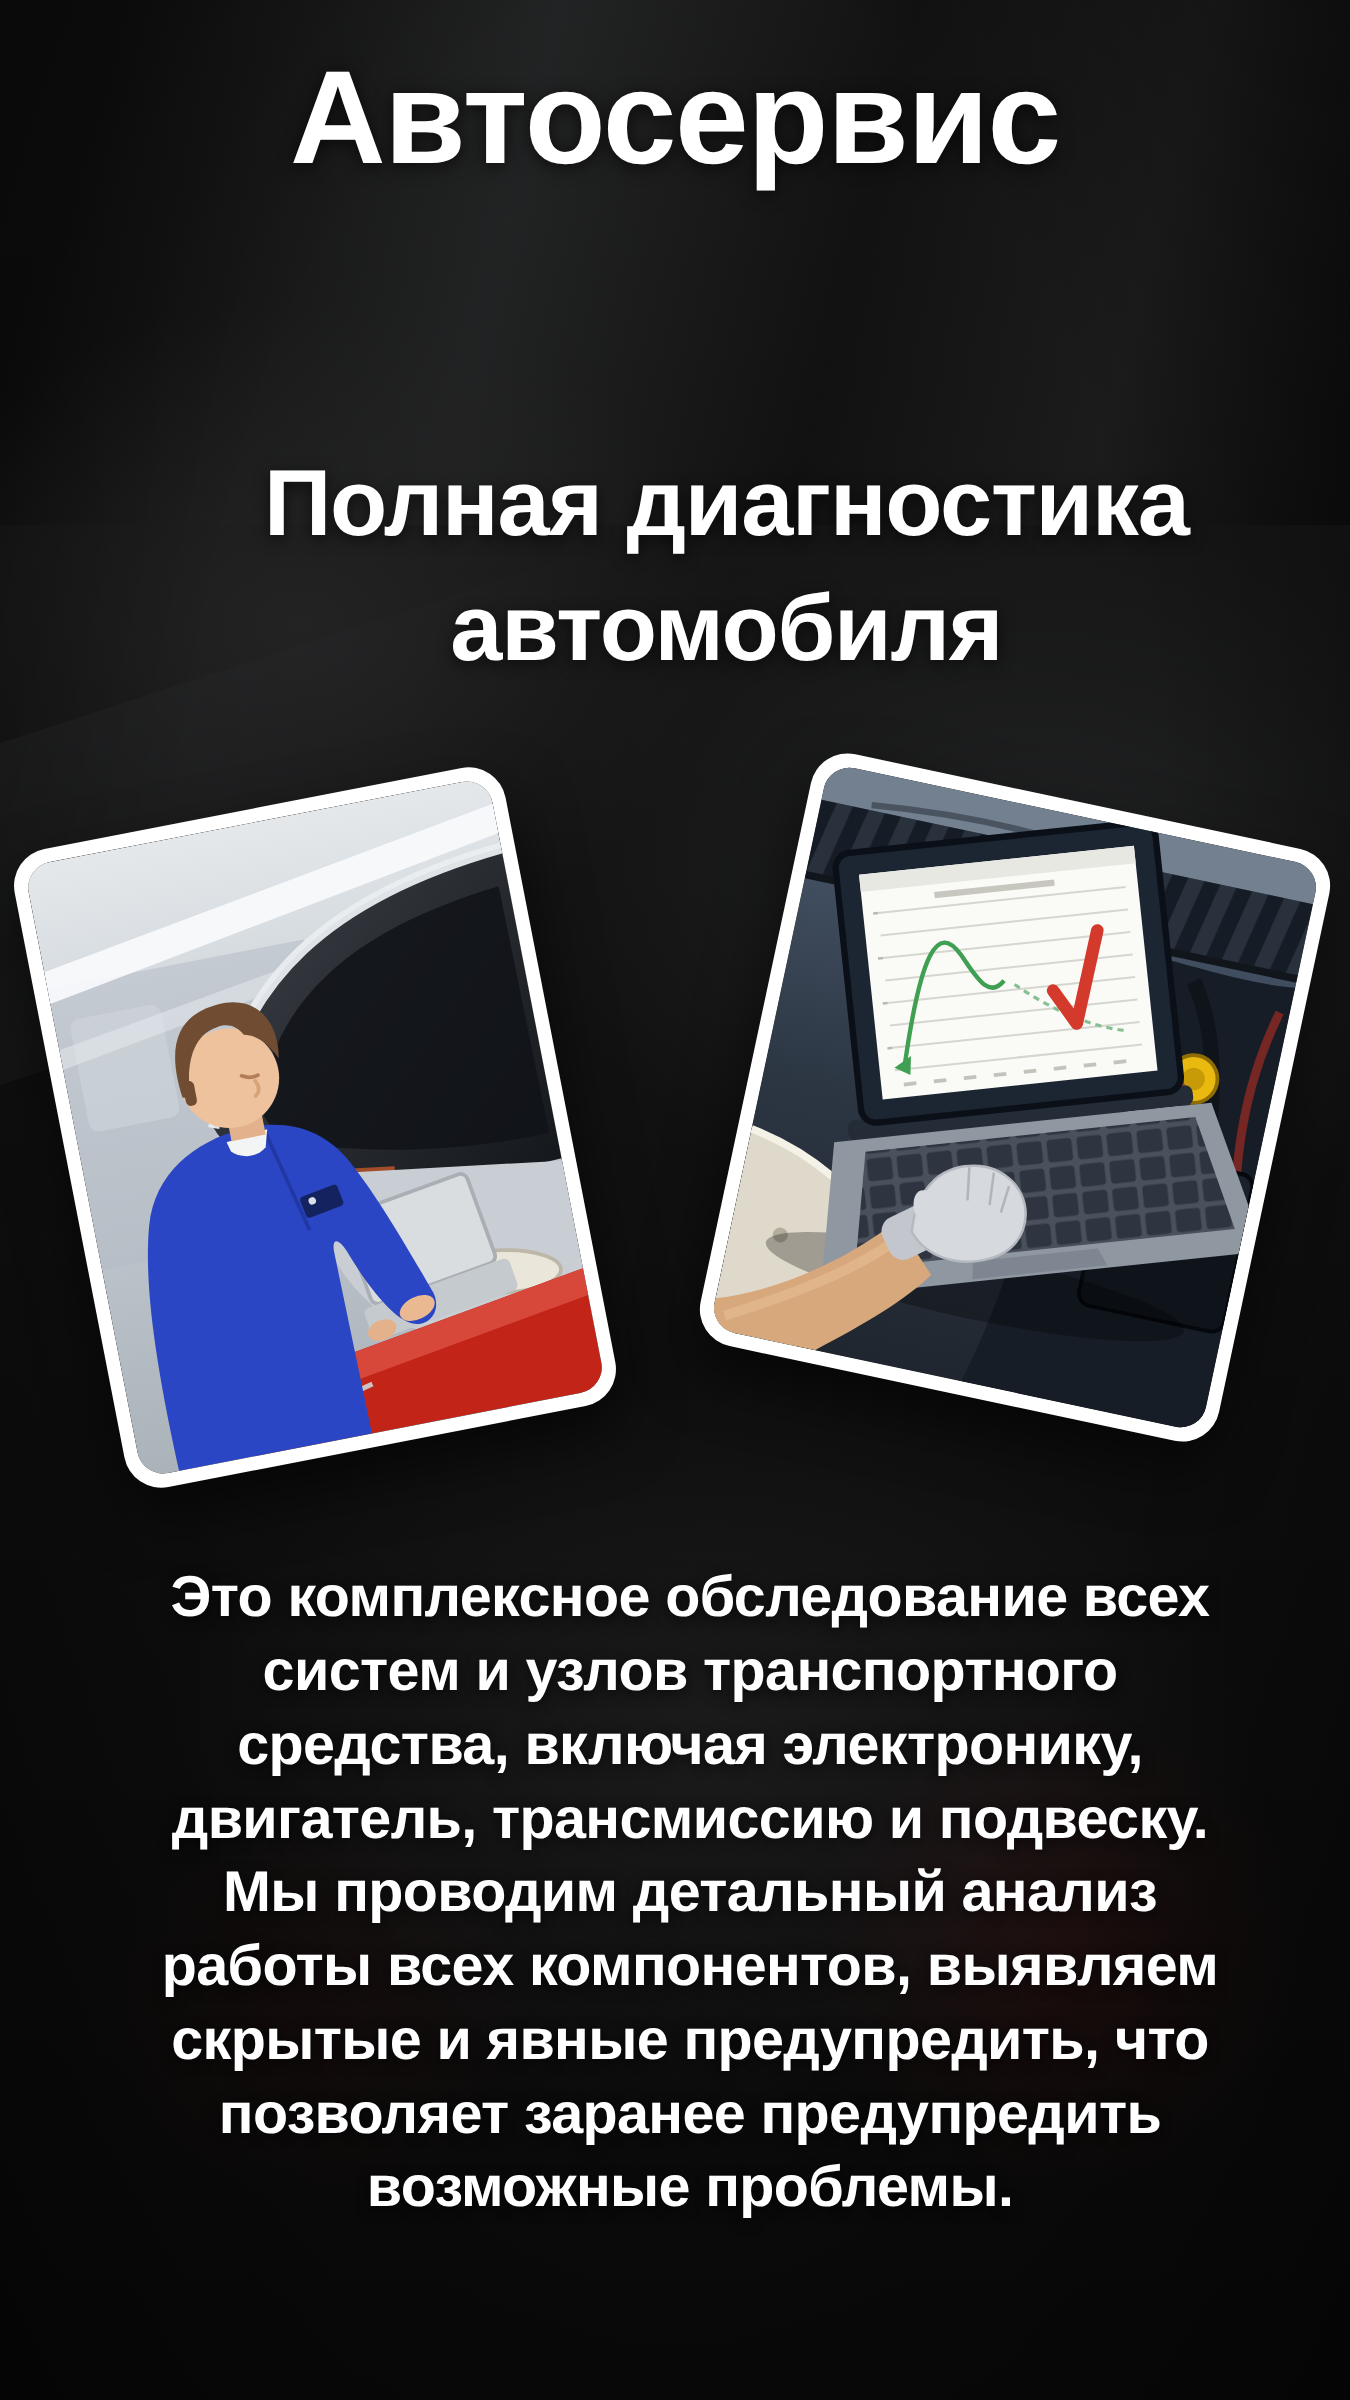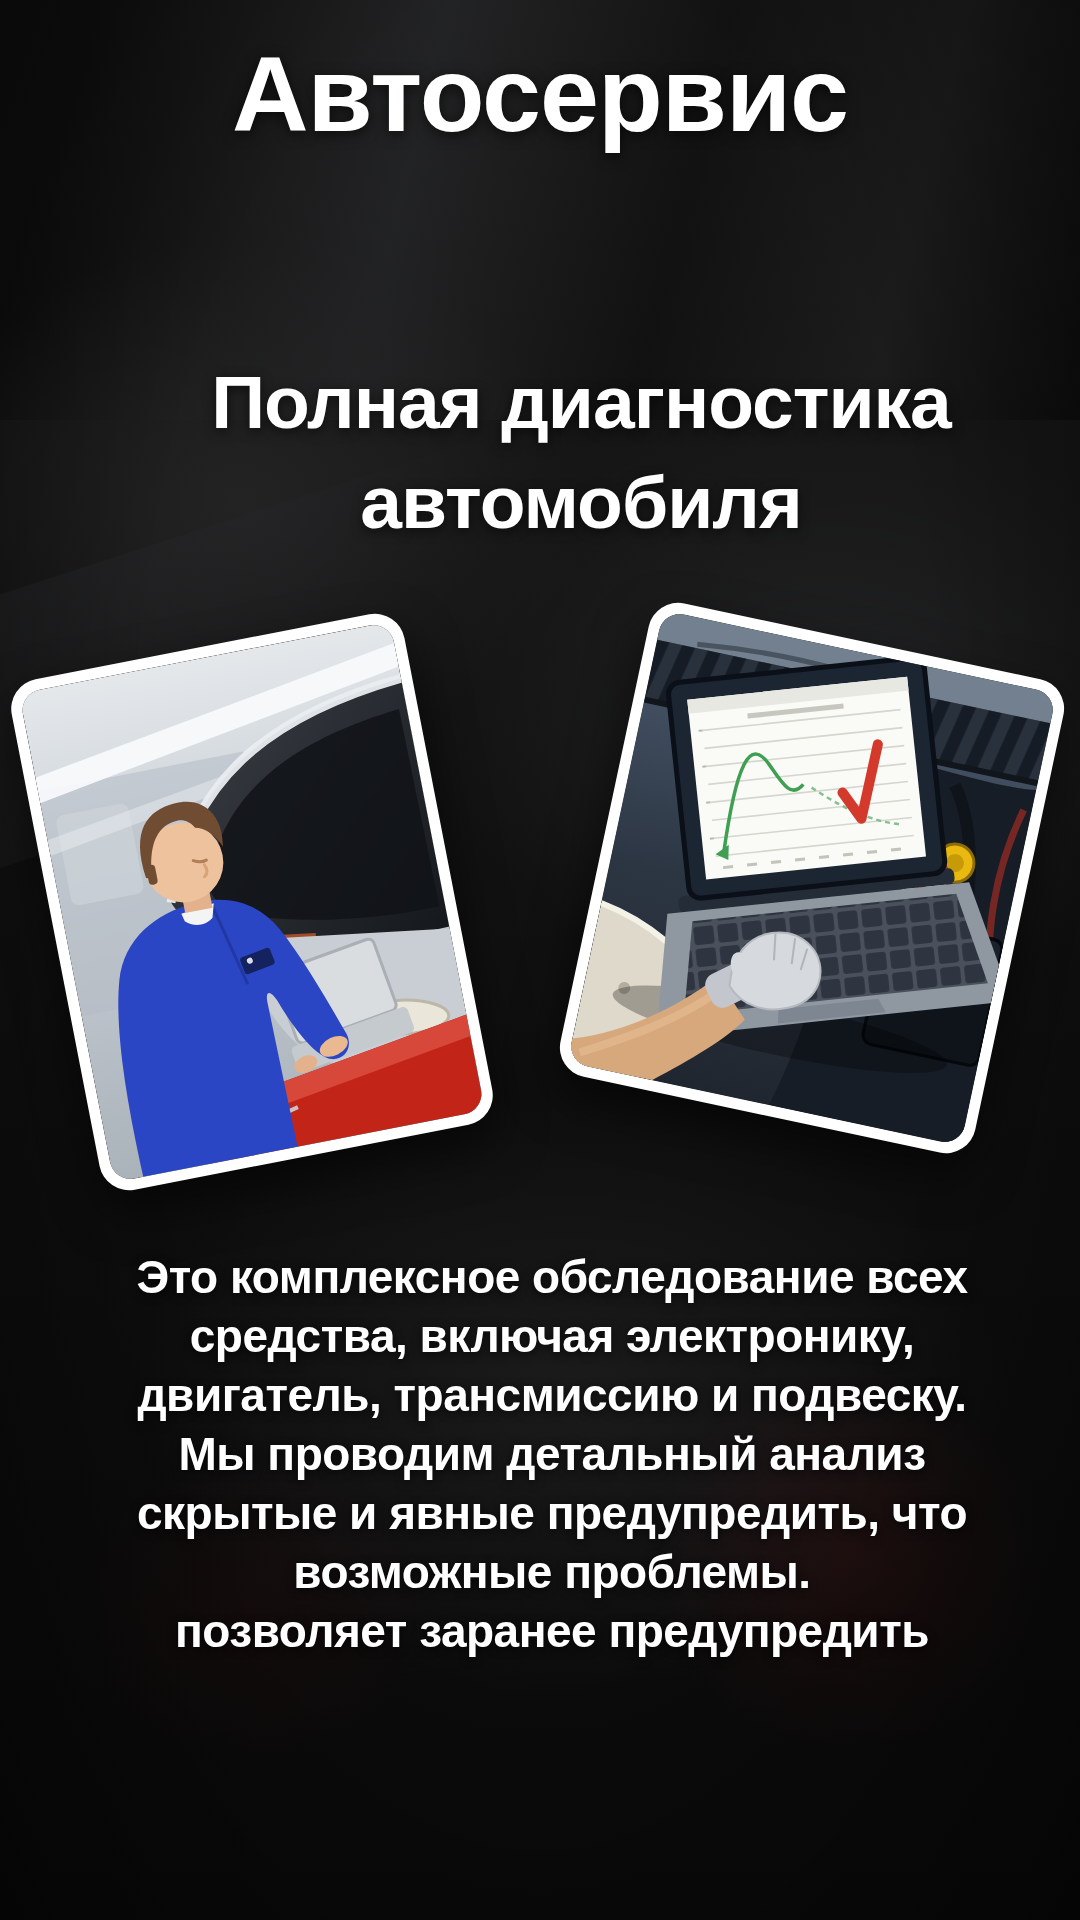--- a/index.html
+++ b/index.html
@@ -229,21 +229,23 @@
           <line x1="196" y1="292" x2="198" y2="318"></line>
           <line x1="210" y1="300" x2="208" y2="322"></line>
         </g>
         <ellipse cx="150" cy="332" rx="10" ry="16" fill="#d6d9dd" transform="rotate(-30 150 332)"></ellipse>
       </svg>
     </div>
   </div>
 
   <div class="body-block">
     <div class="body-line">Это комплексное обследование всех</div>
+    <div class="body-line">систем и узлов транспортного</div>
     <div class="body-line">средства, включая электронику,</div>
     <div class="body-line">двигатель, трансмиссию и подвеску.</div>
     <div class="body-line">Мы проводим детальный анализ</div>
+    <div class="body-line">работы всех компонентов, выявляем</div>
     <div class="body-line">скрытые и явные предупредить, что</div>
+    <div class="body-line">позволяет заранее предупредить</div>
     <div class="body-line">возможные проблемы.</div>
-    <div class="body-line">позволяет заранее предупредить</div>
   </div>
 
 </div>
 
 </body></html>

